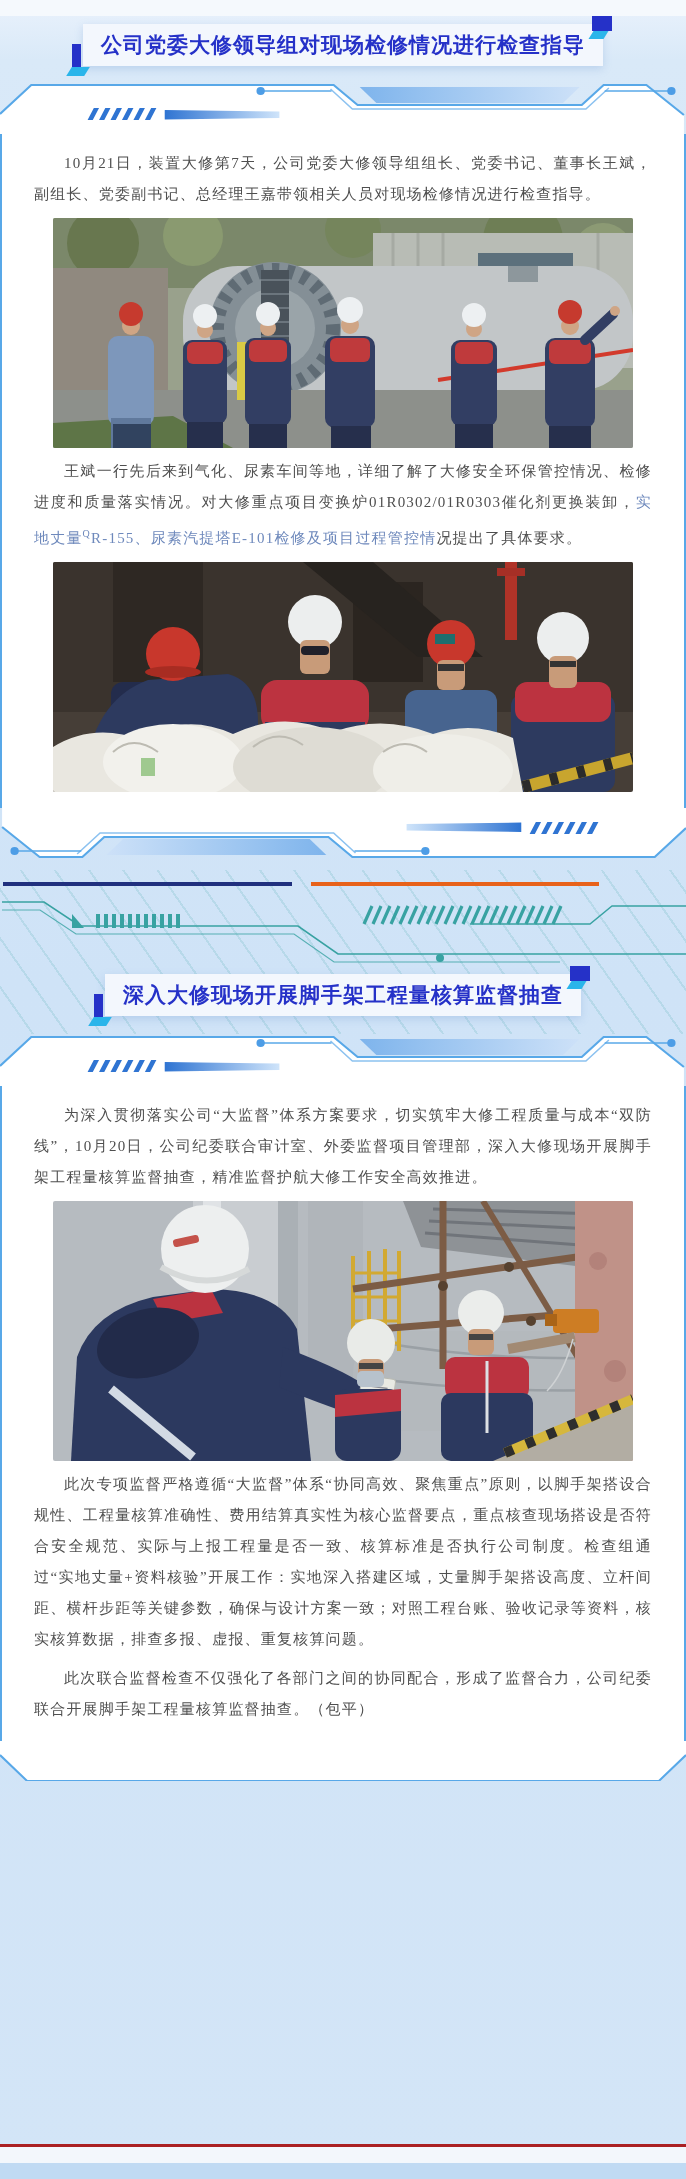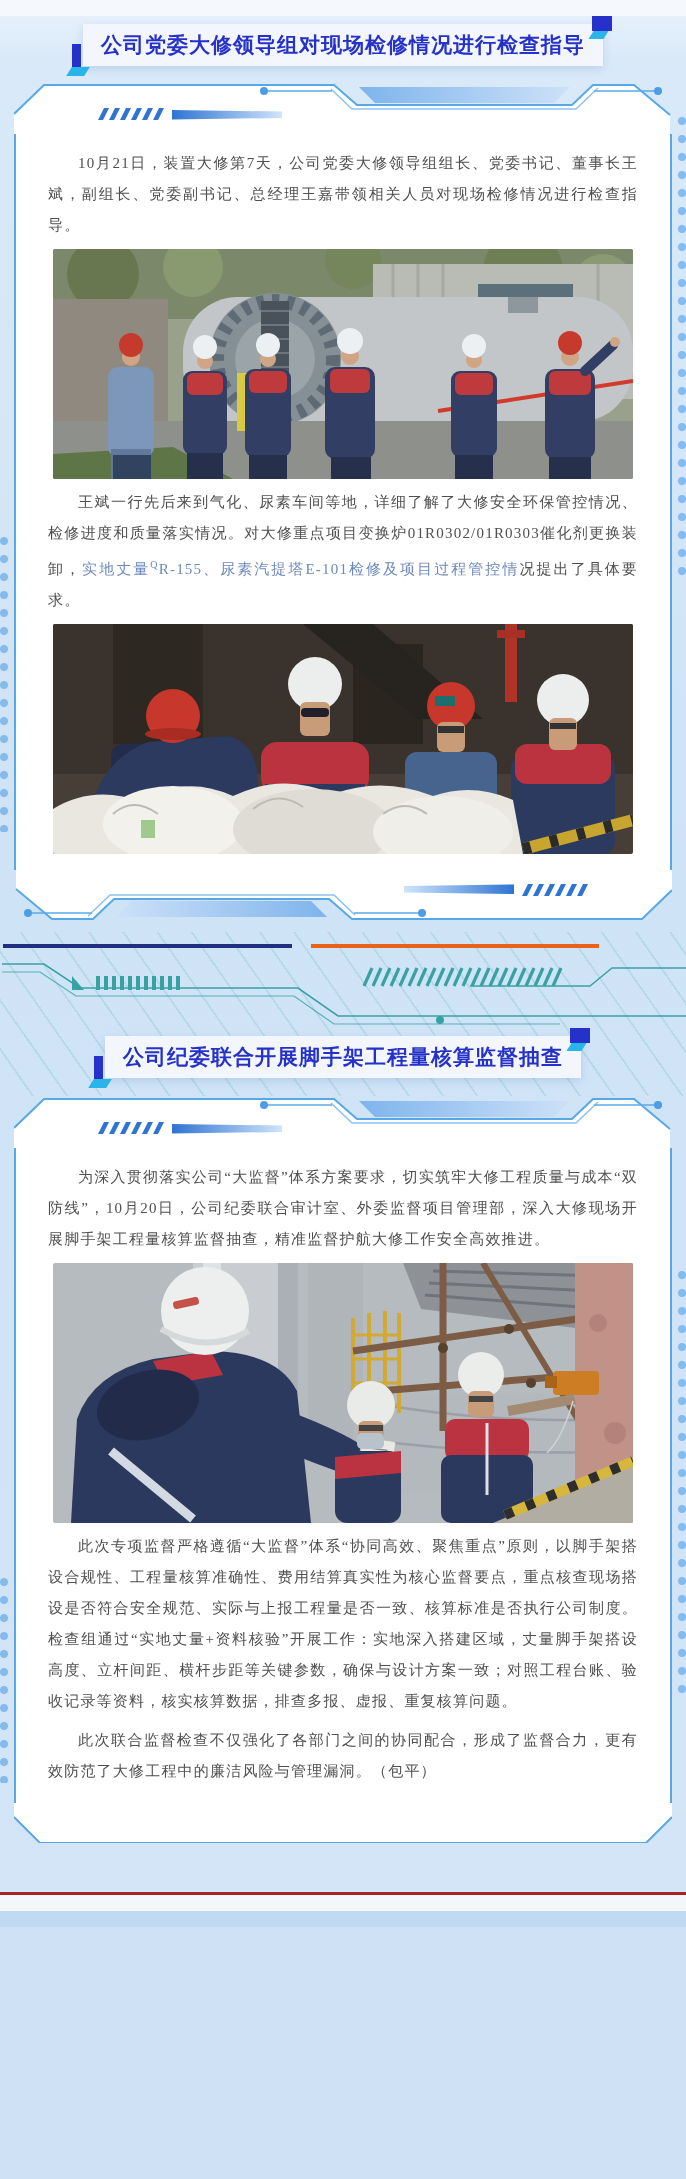--- a/index.html
+++ b/index.html
@@ -1,34 +1,34 @@
 <!DOCTYPE html>
 <html style="--accent_blue: #2531c8; --cyan: #2ab5ea; --card_border: #58a8e8; --teal: #38a2a2; --navy_line: #20307e; --orange_line: #e8621a; --red_line: #aa2023; --link_blue: #6e89bc; --text_color: #4f4f4f;"><head>
 <meta charset="utf-8">
 <style>
   html,body{margin:0;padding:0;}
   body{background:#cfe2f5;font-family:"Liberation Sans",sans-serif;}
-  #page{position:relative;width:686px;height:1927px;margin:0 auto;overflow:hidden;
+  #page{position:relative;width:686px;height:2179px;margin:0 auto;overflow:hidden;
         background:linear-gradient(180deg,#eaf2fc 0px,#d9e9f8 60px,#cfe3f7 45%,#d3e5f7 100%);}
   .topstrip{height:16px;background:#f5f9fd;}
 
   
   .banner-row{display:flex;justify-content:center;margin:10px 0 16px;position:relative;z-index:2;}
   .banner{position:relative;background:#f3f7fd;padding:7px 18px;
           box-shadow:0 3px 8px rgba(110,150,210,.28);}
   .banner-text{font-weight:bold;font-size:21px;letter-spacing:1px;color:var(--accent_blue,#2531c8);
                font-family:"Liberation Sans",sans-serif;}
   .acc{position:absolute;display:block;}
   .acc-ln{left:-11px;bottom:-2px;width:9px;height:24px;background:var(--accent_blue,#2531c8);}
   .acc-lc{left:-14px;bottom:-10px;width:18px;height:9px;background:var(--cyan,#2ab5ea);transform:skewX(-32deg);}
   .acc-rn{right:-9px;top:-8px;width:20px;height:15px;background:var(--accent_blue,#2531c8);}
   .acc-rc{right:-3px;top:7px;width:15px;height:8px;background:var(--cyan,#2ab5ea);transform:skewX(-32deg);}
 
   
-  .card{position:relative;margin:0 14px;z-index:1;}
+  .card{position:relative;margin:0 0;z-index:1;}
   .edge{display:block;width:100%;height:52px;}
   .edge-flip{transform:rotate(180deg);}
   .edge-plain{display:block;width:100%;height:40px;}
   .card-body{background:#fff;border-left:2px solid var(--card_border,#58a8e8);
              border-right:2px solid var(--card_border,#58a8e8);padding:6px 28px 8px;}
   .para{font-family:"Liberation Serif","DejaVu Serif",serif;font-size:15px;line-height:31px;
         letter-spacing:1.2px;color:var(--text_color,#4f4f4f);text-align:justify;
         text-indent:2em;margin:8px 4px;}
   .link{color:var(--link_blue,#6e89bc);cursor:pointer;}
   .link sup{font-size:10px;}
@@ -231,21 +231,21 @@
       <path d="M72,18 84,32 72,32 Z" fill="#38a2a2"></path>
       <path d="M372,10l-8,18M381,10l-8,18M390,10l-8,18M399,10l-8,18M408,10l-8,18M417,10l-8,18M426,10l-8,18M435,10l-8,18M444,10l-8,18M453,10l-8,18M462,10l-8,18M471,10l-8,18M480,10l-8,18M489,10l-8,18M498,10l-8,18M507,10l-8,18M516,10l-8,18M525,10l-8,18M534,10l-8,18M543,10l-8,18M552,10l-8,18M561,10l-8,18" stroke="#38a2a2" stroke-width="3.2"></path>
       <circle cx="440" cy="62" r="4" fill="#38a2a2"></circle>
     </svg>
     <div class="banner-row">
       <div class="banner">
         <span class="acc acc-ln"></span>
         <span class="acc acc-lc"></span>
         <span class="acc acc-rn"></span>
         <span class="acc acc-rc"></span>
-        <span class="banner-text">公司纪委联合开展脚手架工程量核算监督抽查</span>
+        <span class="banner-text">深入大修现场开展脚手架工程量核算监督抽查</span>
       </div>
     </div>
   </div>
 
   <section class="card">
     <svg class="edge" viewBox="0 0 658 52" preserveAspectRatio="none">
         <use href="#edge-deco"></use>
       </svg>
     <div class="card-body">
 
@@ -300,21 +300,21 @@
         <rect x="416" y="133" width="24" height="6" fill="#444444"></rect>
         <rect x="392" y="156" width="84" height="42" rx="10" fill="#bb3340"></rect>
         <rect x="388" y="192" width="92" height="68" rx="10" fill="#2c395f"></rect>
         <path d="M434,160 V232" stroke="#dde0e4" stroke-width="3"></path>
         <path d="M440,260 580,200 580,260 Z" fill="#b2ada3"></path>
         <line x1="452" y1="252" x2="580" y2="198" stroke="#d6b73c" stroke-width="10"></line>
         <line x1="452" y1="252" x2="580" y2="198" stroke="#2e2e2e" stroke-width="10" stroke-dasharray="9 14"></line>
       </svg>
 
       <p class="para">此次专项监督严格遵循“大监督”体系“协同高效、聚焦重点”原则，以脚手架搭设合规性、工程量核算准确性、费用结算真实性为核心监督要点，重点核查现场搭设是否符合安全规范、实际与上报工程量是否一致、核算标准是否执行公司制度。检查组通过“实地丈量+资料核验”开展工作：实地深入搭建区域，丈量脚手架搭设高度、立杆间距、横杆步距等关键参数，确保与设计方案一致；对照工程台账、验收记录等资料，核实核算数据，排查多报、虚报、重复核算问题。</p>
-      <p class="para">此次联合监督检查不仅强化了各部门之间的协同配合，形成了监督合力，更有效防范了大修工程中的廉洁风险与管理漏洞。（包平）</p>
+      <p class="para">此次联合监督检查不仅强化了各部门之间的协同配合，形成了监督合力，公司纪委联合开展脚手架工程量核算监督抽查。（包平）</p>
     </div>
     <svg class="edge-plain" viewBox="0 0 658 40" preserveAspectRatio="none">
         <use href="#edge-plain"></use>
       </svg>
     <div class="dots dots-r2"></div>
     <div class="dots dots-l2"></div>
   </section>
 
   <div class="redline"></div>
   <div class="bottom-white"></div>

